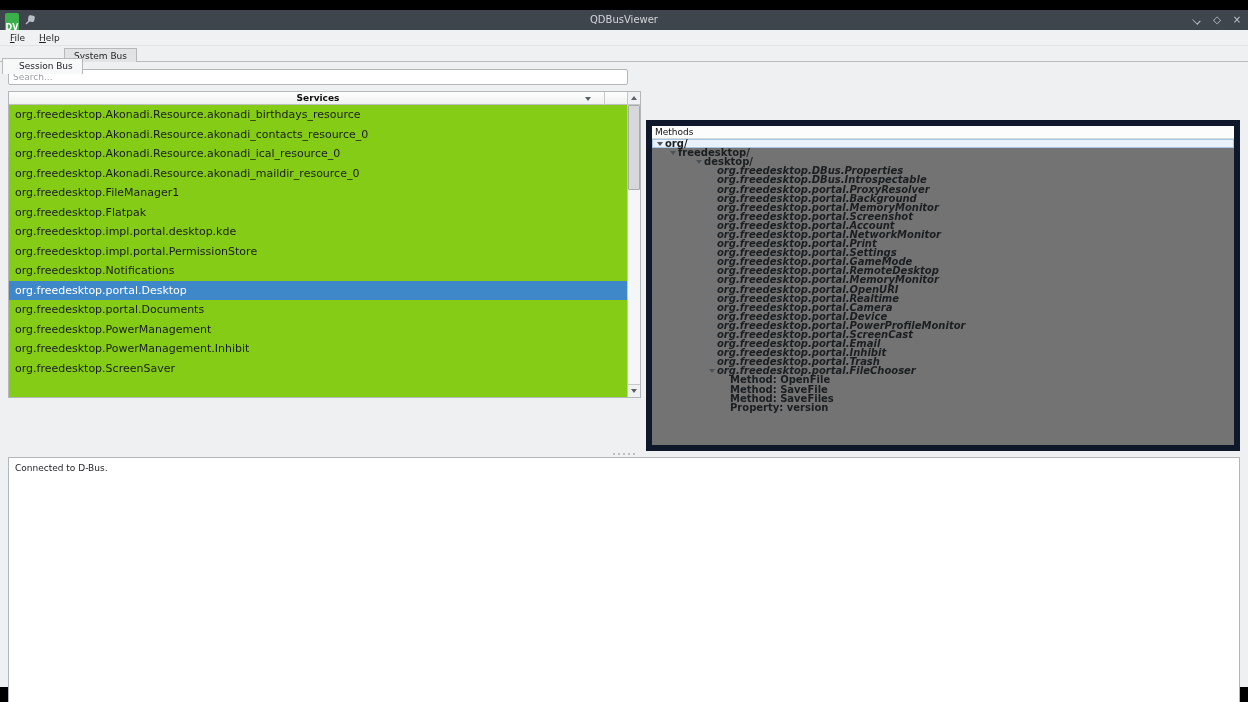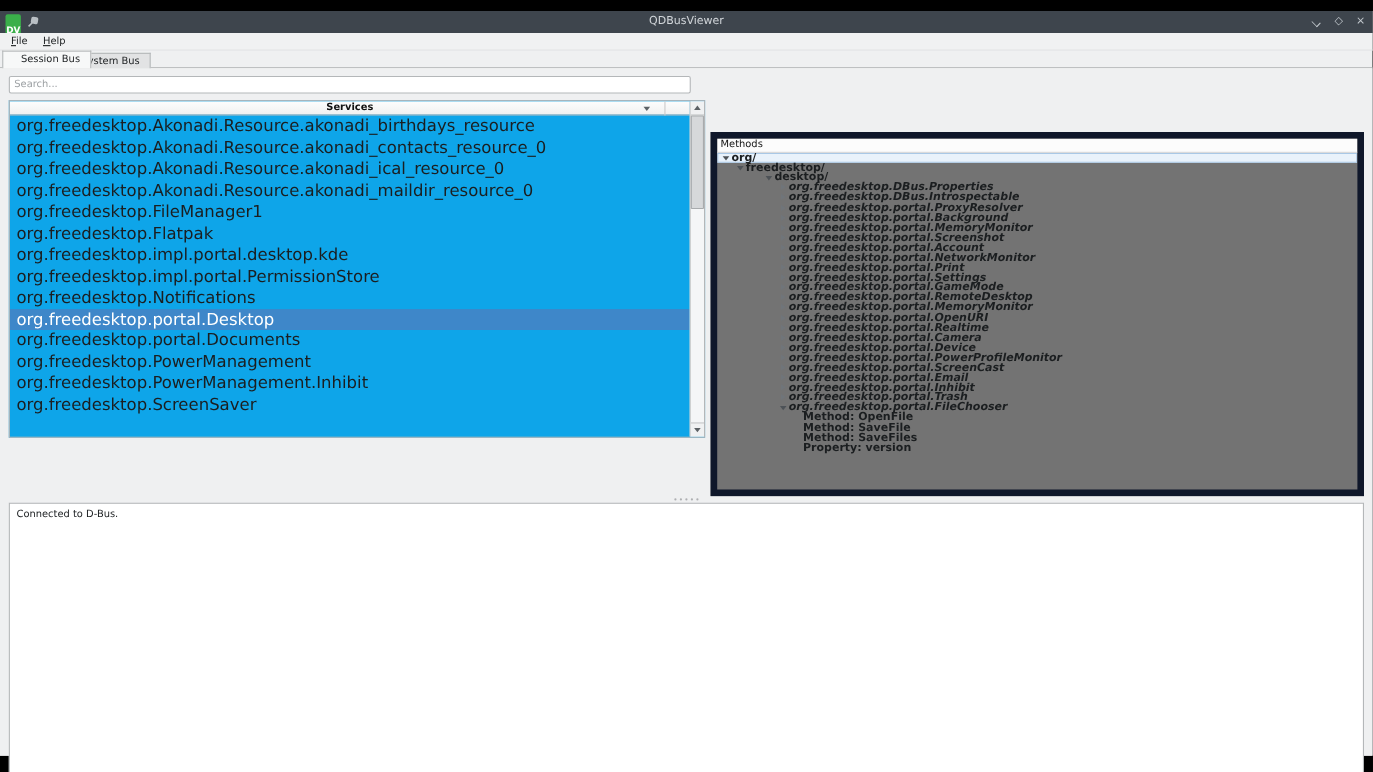--- a/index.html
+++ b/index.html
@@ -23,40 +23,40 @@
   
   .menubar { position:absolute; left:0; top:20px; width:100%; height:16px; background:#f0f1f2; display:flex; align-items:center; padding-left:5px; gap:4px; border-bottom:1px solid #e2e3e4; }
   .menu-item { font-size:9px; color:#1b1e20; padding:1px 5px; }
   .menu-item u { text-decoration:underline; }
 
   
   .tabbar { position:absolute; left:0; top:36px; width:100%; height:16px; }
   .tabbar::after { content:""; position:absolute; left:0; bottom:0; width:100%; height:1px; background:#b9bbbc; }
   .tab { position:absolute; height:16px; font-size:9px; color:#1b1e20; text-align:center; line-height:15px;
          border:1px solid #b6b8ba; border-bottom:none; background:#e4e5e6; padding:0 9px; z-index:1; }
-  .tab.active { background:#f7f8f8; height:16px; top:0; z-index:2;padding-left:16px; }
+  .tab.active { background:#f7f8f8; height:16px; top:12px; z-index:2;padding-left:16px; }
   .tab.inactive { top:2px; height:14px; background:#e2e3e4; }
 
   
   .pane { position:absolute; left:0; top:52px; width:100%; height:625px; background:#eff0f1; }
 
   
   .search-input { position:absolute; left:8px; top:7px; width:620px; height:16px; border:1px solid #b4b7b9; border-radius:2px;
                   background:#fff; font-size:9px; padding:0 4px; color:#1b1e20; font-family:"DejaVu Sans",sans-serif; }
   .search-input::placeholder { color:#9ca0a3; }
 
   
-  .services-table { position:absolute; left:8px; top:29px; width:633px; height:307px; background:#0ea5e9; border:1px solid #b4b7b9; overflow:hidden; }
+  .services-table { position:absolute; left:8px; top:29px; width:633px; height:307px; background:#84cc16; border:1px solid #b4b7b9; overflow:hidden; }
   .services-header { position:absolute; left:0; top:0; right:13px; height:13px; background:linear-gradient(#fdfdfd,#f0f1f1);
                      border-bottom:1px solid #bebfc0; font-size:9px; font-weight:bold; text-align:center; line-height:13px; color:#111; }
   .sort-indicator { position:absolute; right:36px; top:5px; width:0; height:0;
                     border-left:3.5px solid transparent; border-right:3.5px solid transparent; border-top:4px solid #5c6165; }
   .header-sep { position:absolute; right:22px; top:0; width:1px; height:13px; background:#c9cacb; }
   .services-list { position:absolute; left:0; top:13px; right:13px; bottom:0; overflow:hidden; }
-  .service-row { height:19.5px; line-height:19.5px; font-size:15px; color:#1b1e20; padding-left:6px; white-space:nowrap; overflow:hidden; }
+  .service-row { height:19.5px; line-height:19.5px; font-size:11px; color:#1b1e20; padding-left:6px; white-space:nowrap; overflow:hidden; }
   .service-row.selected { background:#3e87c9; color:#fff; }
 
   
   .vscrollbar { position:absolute; right:0; top:0; width:13px; height:100%; background:#f5f6f7; border-left:1px solid #c6c7c8; }
   .sb-btn { position:absolute; left:0; width:12px; height:13px; background:#f0f1f2; display:flex; align-items:center; justify-content:center; }
   .sb-btn.up { top:0; border-bottom:1px solid #c6c7c8; }
   .sb-btn.down { bottom:0; border-top:1px solid #c6c7c8; }
   .tri-up { width:0; height:0; border-left:3px solid transparent; border-right:3px solid transparent; border-bottom:4px solid #5c6165; }
   .tri-down { width:0; height:0; border-left:3px solid transparent; border-right:3px solid transparent; border-top:4px solid #5c6165; }
   .sb-thumb { position:absolute; left:0; top:13px; width:12px; height:85px; background:#d6d8da; border:1px solid #a8abad; border-radius:1px; }

